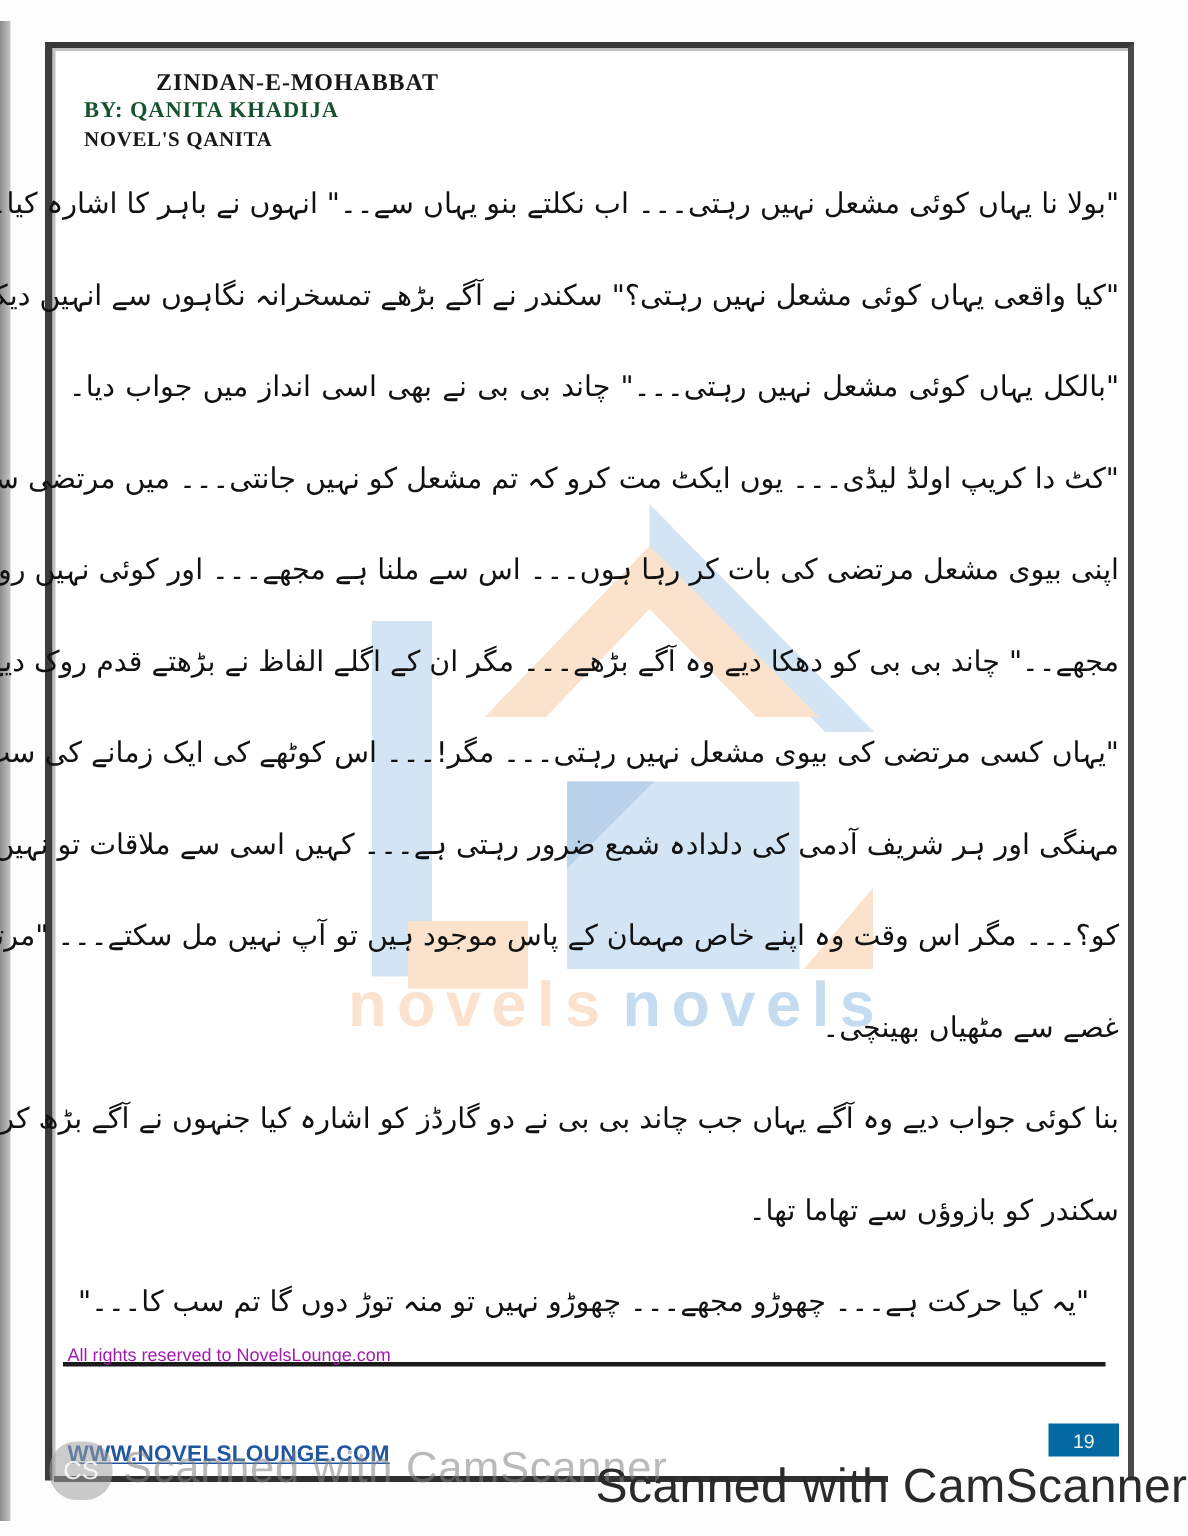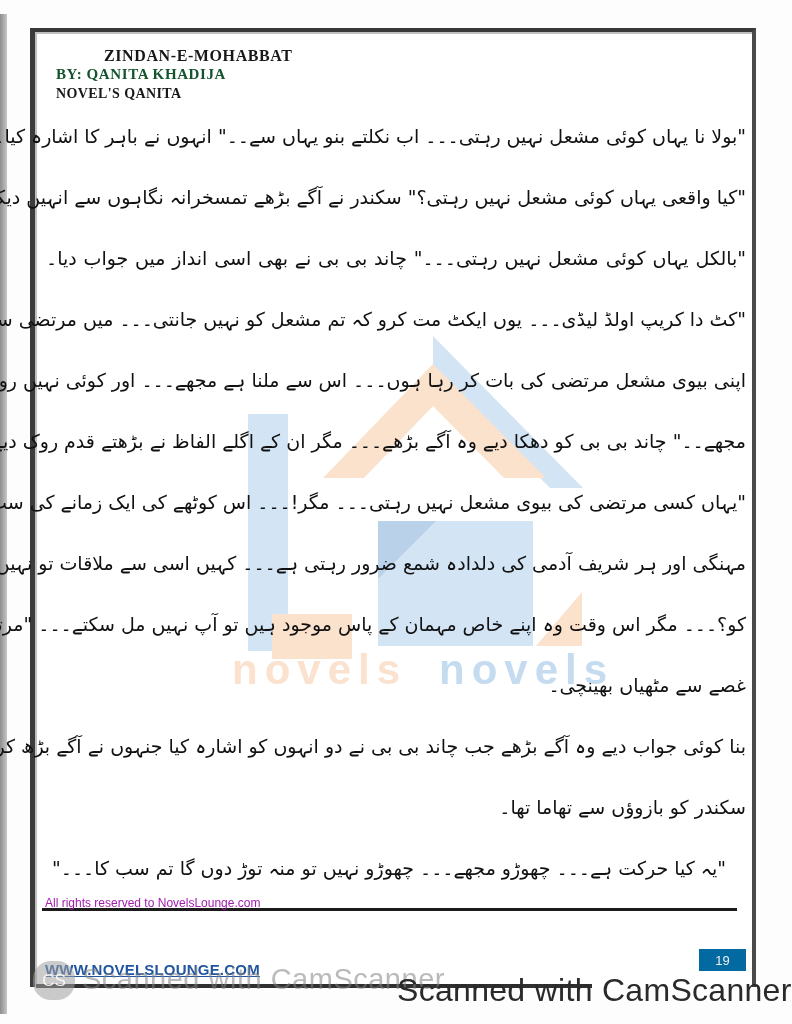--- a/index.html
+++ b/index.html
@@ -25,21 +25,21 @@
   
   .urdu{position:absolute;left:46px;top:106px;width:700px;direction:rtl;
     font-family:"DejaVu Sans",sans-serif;color:#111;}
   .uline{font-size:19px;height:61px;line-height:61px;white-space:nowrap;
     text-align:justify;text-align-last:justify;overflow:visible;}
   .uline.short{text-align:right;text-align-last:right;}
   .uline.short-indent{text-align:right;text-align-last:right;padding-left:0;padding-right:20px;}
 
   
   .wm-logo{position:absolute;left:228px;top:336px;width:410px;height:326px;opacity:.9;}
-  .wm-text{position:absolute;left:232px;top:646px;width:360px;display:flex;gap:32px;
+  .wm-text{position:absolute;left:232px;top:646px;width:360px;display:flex;gap:8px;
     font-size:42px;font-weight:bold;letter-spacing:7px;font-family:"Liberation Sans",sans-serif;}
   .wm-w1{color:#fbe2cf;}
   .wm-w2{color:#c5dcf0;}
 
   
   .sep{position:absolute;left:42px;top:908px;width:695px;height:3px;background:#1b1b1b;}
 
   
   .f-rights{position:absolute;left:45px;top:896px;font-size:12px;color:#a21caf;}
   .f-url{position:absolute;left:45px;top:961px;font-size:15px;font-weight:bold;color:#2055a0;
@@ -96,21 +96,21 @@
   <div class="uline">"بولا نا یہاں کوئی مشعل نہیں رہتی۔۔۔ اب نکلتے بنو یہاں سے۔۔" انہوں نے باہر کا اشارہ کیا۔</div>
   <div class="uline">"کیا واقعی یہاں کوئی مشعل نہیں رہتی؟" سکندر نے آگے بڑھے تمسخرانہ نگاہوں سے انہیں دیکھا۔</div>
   <div class="uline">"بالکل یہاں کوئی مشعل نہیں رہتی۔۔۔" چاند بی بی نے بھی اسی انداز میں جواب دیا۔</div>
   <div class="uline">"کٹ دا کریپ اولڈ لیڈی۔۔۔ یوں ایکٹ مت کرو کہ تم مشعل کو نہیں جانتی۔۔۔ میں مرتضی سکندر</div>
   <div class="uline">اپنی بیوی مشعل مرتضی کی بات کر رہا ہوں۔۔۔ اس سے ملنا ہے مجھے۔۔۔ اور کوئی نہیں روک سکتا</div>
   <div class="uline">مجھے۔۔" چاند بی بی کو دھکا دیے وہ آگے بڑھے۔۔۔ مگر ان کے اگلے الفاظ نے بڑھتے قدم روک دیے</div>
   <div class="uline">"یہاں کسی مرتضی کی بیوی مشعل نہیں رہتی۔۔۔ مگر!۔۔۔ اس کوٹھے کی ایک زمانے کی سب سے</div>
   <div class="uline">مہنگی اور ہر شریف آدمی کی دلدادہ شمع ضرور رہتی ہے۔۔۔ کہیں اسی سے ملاقات تو نہیں کرنی آپ</div>
   <div class="uline">کو؟۔۔۔ مگر اس وقت وہ اپنے خاص مہمان کے پاس موجود ہیں تو آپ نہیں مل سکتے۔۔۔ "مرتضی نے</div>
   <div class="uline short">غصے سے مٹھیاں بھینچی۔</div>
-  <div class="uline">بنا کوئی جواب دیے وہ آگے بڑھے جب چاند بی بی نے دو انہوں کو اشارہ کیا جنہوں نے آگے بڑھ کر</div>
+  <div class="uline">بنا کوئی جواب دیے وہ آگے یہاں جب چاند بی بی نے دو گارڈز کو اشارہ کیا جنہوں نے آگے بڑھ کر</div>
   <div class="uline short">سکندر کو بازوؤں سے تھاما تھا۔</div>
   <div class="uline short-indent">"یہ کیا حرکت ہے۔۔۔ چھوڑو مجھے۔۔۔ چھوڑو نہیں تو منہ توڑ دوں گا تم سب کا۔۔۔"</div>
 </div>
 
 <div class="sep"></div>
 
 <div class="f-rights">All rights reserved to NovelsLounge.com</div>
 <div class="f-url">WWW.NOVELSLOUNGE.COM</div>
 <div class="page-badge">
   <span>19</span>

